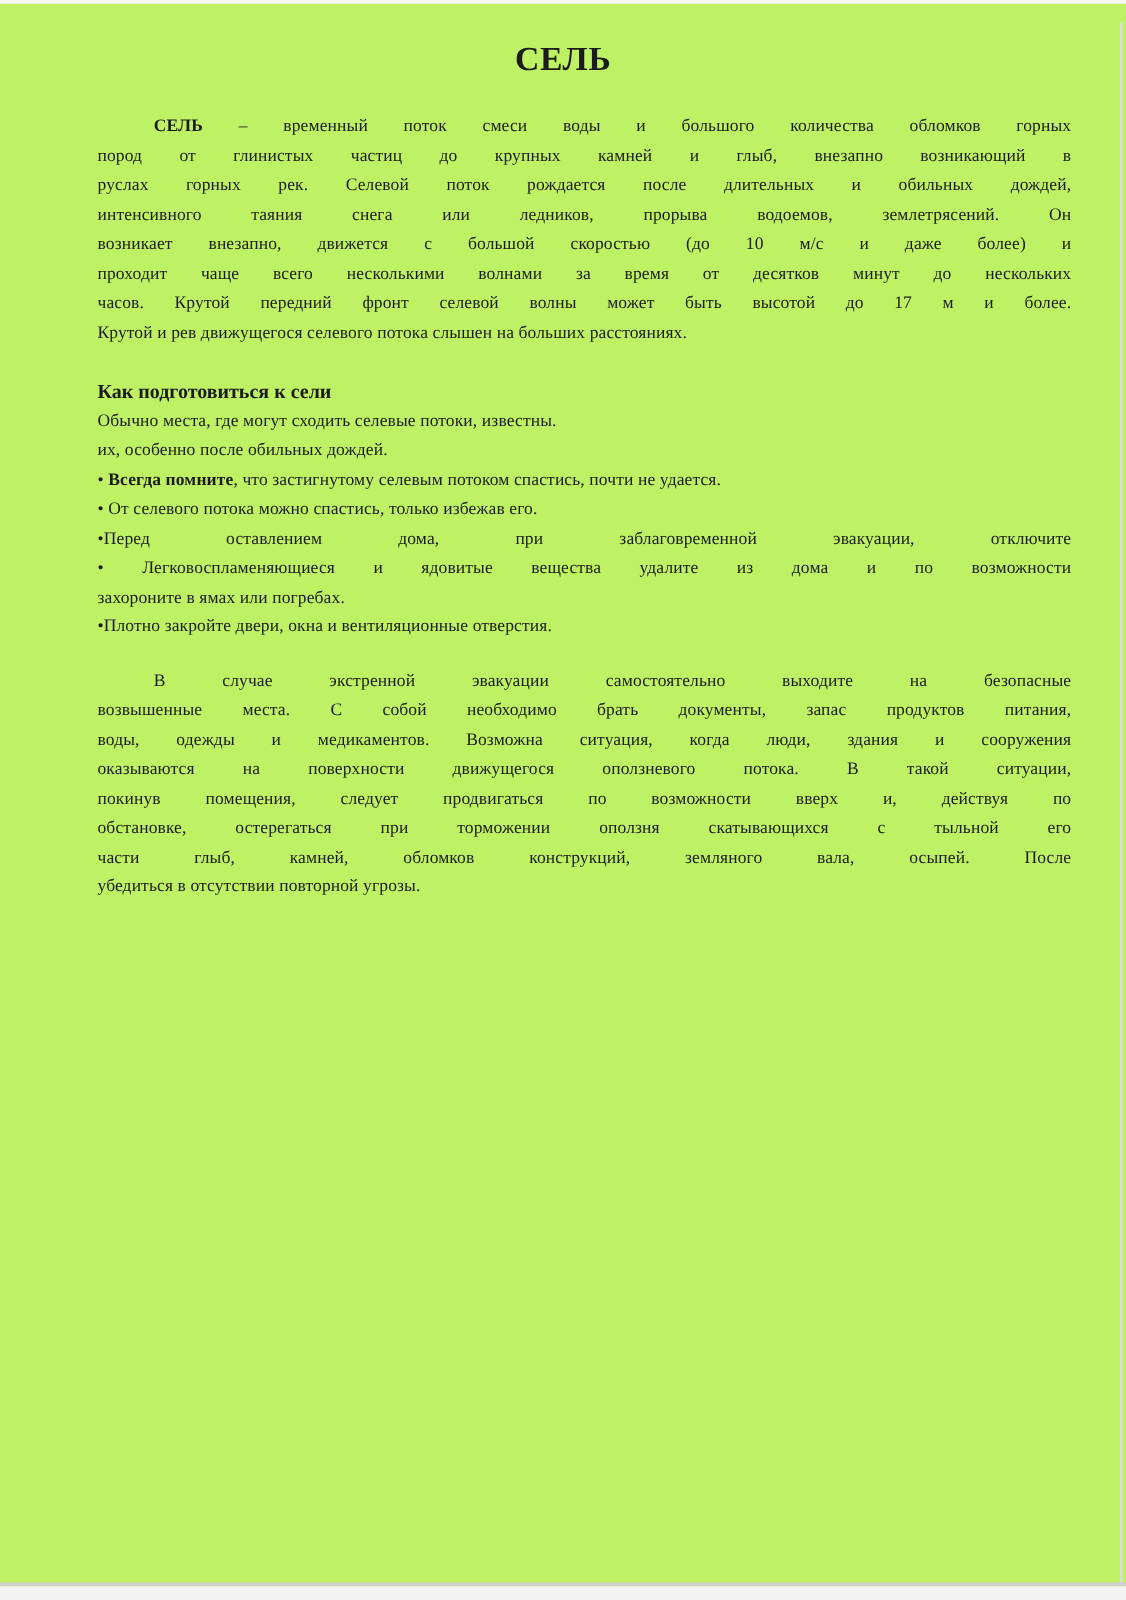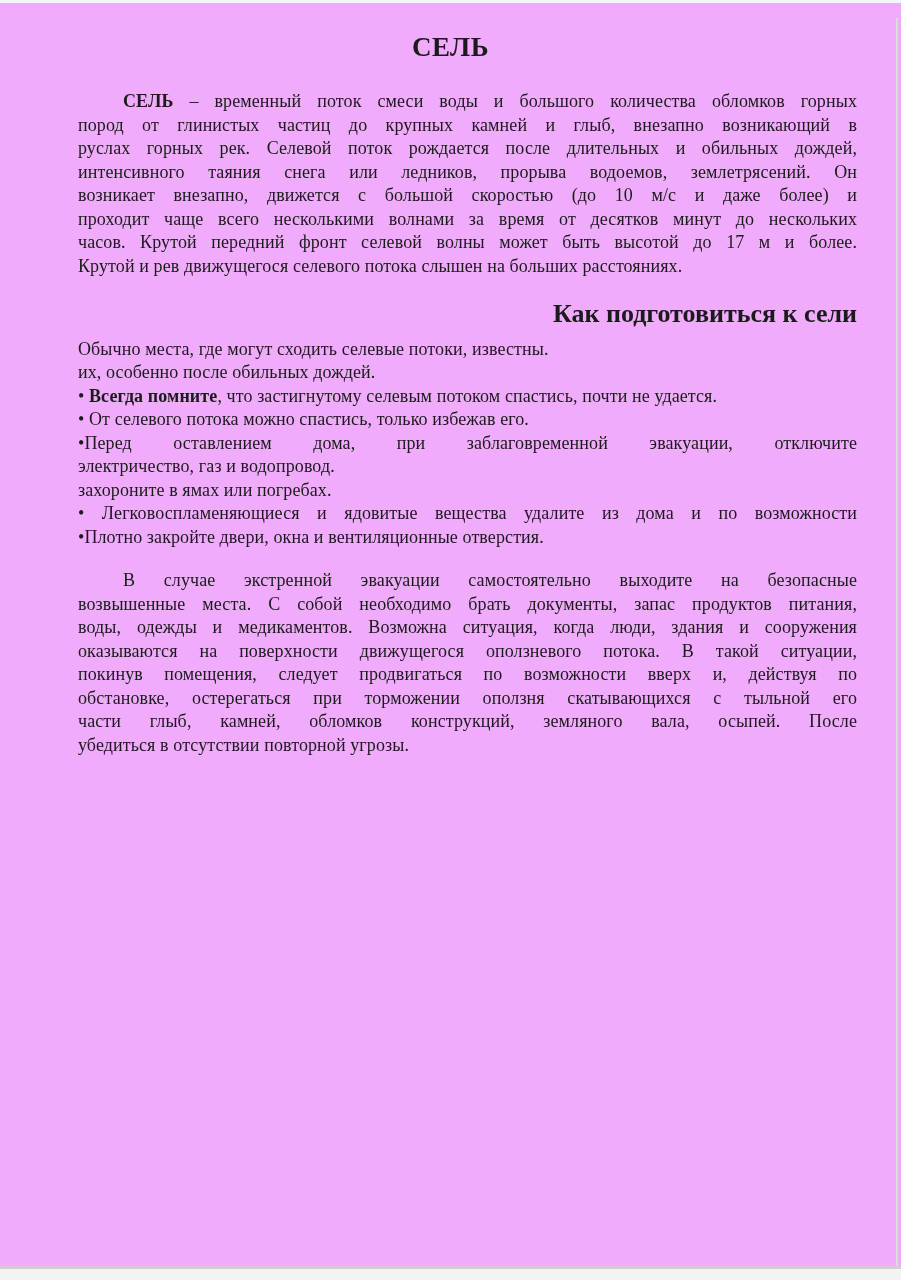--- a/index.html
+++ b/index.html
@@ -11,21 +11,21 @@
     width: 901px;
     height: 1280px;
     overflow: hidden;
     position: relative;
     font-family: "Liberation Serif", "DejaVu Serif", serif;
     color: #1b1b1b;
   }
   .page {
     position: absolute;
     inset: 0;
-    background: #f0abfc;
+    background: #bef264;
   }
   
   .edge-top {
     position: absolute;
     left: 0; top: 0; right: 0;
     height: 3px;
     background: #f6f6f6;
   }
   .edge-right {
     position: absolute;
@@ -53,31 +53,31 @@
     text-align: center;
     letter-spacing: 0.5px;
   }
   .content {
     margin-left: 78px;
     width: 779px;
   }
   .doc-section { margin: 0; }
   .sec-0 { margin-top: 29px; }
   .sec-1 { margin-top: 24px; }
-  .sec-1 .lines { margin-top: 12px; }
+  .sec-1 .lines { margin-top: 0; }
   .sec-2 { margin-top: 20px; }
   .sec-2 .lines { margin-top: 6px; }
   .sec-heading {
-    font-size: 26px;
+    font-size: 16px;
     line-height: 23.5px;
     font-weight: bold;
-    text-align: right;
+    text-align: left;
   }
   .line {
-    font-size: 18px;
+    font-size: 14px;
     line-height: 23.5px;
     letter-spacing: 0.1px;
     text-align: justify;
     text-align-last: left;
     white-space: normal;
   }
   .line.j { text-align-last: justify; }
   .line.ind { text-indent: 45px; }
   .b { font-weight: bold; }
 </style>
@@ -101,23 +101,22 @@
           </div>
         </section>
         <section class="doc-section sec-1">
           <div class="sec-heading">Как подготовиться к сели</div>
           <div class="lines">
             <div class="line"><span>Обычно места, где могут сходить селевые потоки, известны.</span></div>
             <div class="line"><span>их, особенно после обильных дождей.</span></div>
             <div class="line"><span>• </span><span class="b">Всегда помните</span><span>, что застигнутому селевым потоком спастись, почти не удается.</span></div>
             <div class="line"><span>• От селевого потока можно спастись, только избежав его.</span></div>
             <div class="line j"><span>•Перед оставлением дома, при заблаговременной эвакуации, отключите</span></div>
-            <div class="line"><span>электричество, газ и водопровод.</span></div>
+            <div class="line j"><span>• Легковоспламеняющиеся и ядовитые вещества удалите из дома и по возможности</span></div>
             <div class="line"><span>захороните в ямах или погребах.</span></div>
-            <div class="line j"><span>• Легковоспламеняющиеся и ядовитые вещества удалите из дома и по возможности</span></div>
             <div class="line"><span>•Плотно закройте двери, окна и вентиляционные отверстия.</span></div>
           </div>
         </section>
         <section class="doc-section sec-2">
           <div class="lines">
             <div class="line j ind"><span>В случае экстренной эвакуации самостоятельно выходите на безопасные</span></div>
             <div class="line j"><span>возвышенные места. С собой необходимо брать документы, запас продуктов питания,</span></div>
             <div class="line j"><span>воды, одежды и медикаментов. Возможна ситуация, когда люди, здания и сооружения</span></div>
             <div class="line j"><span>оказываются на поверхности движущегося оползневого потока. В такой ситуации,</span></div>
             <div class="line j"><span>покинув помещения, следует продвигаться по возможности вверх и, действуя по</span></div>

